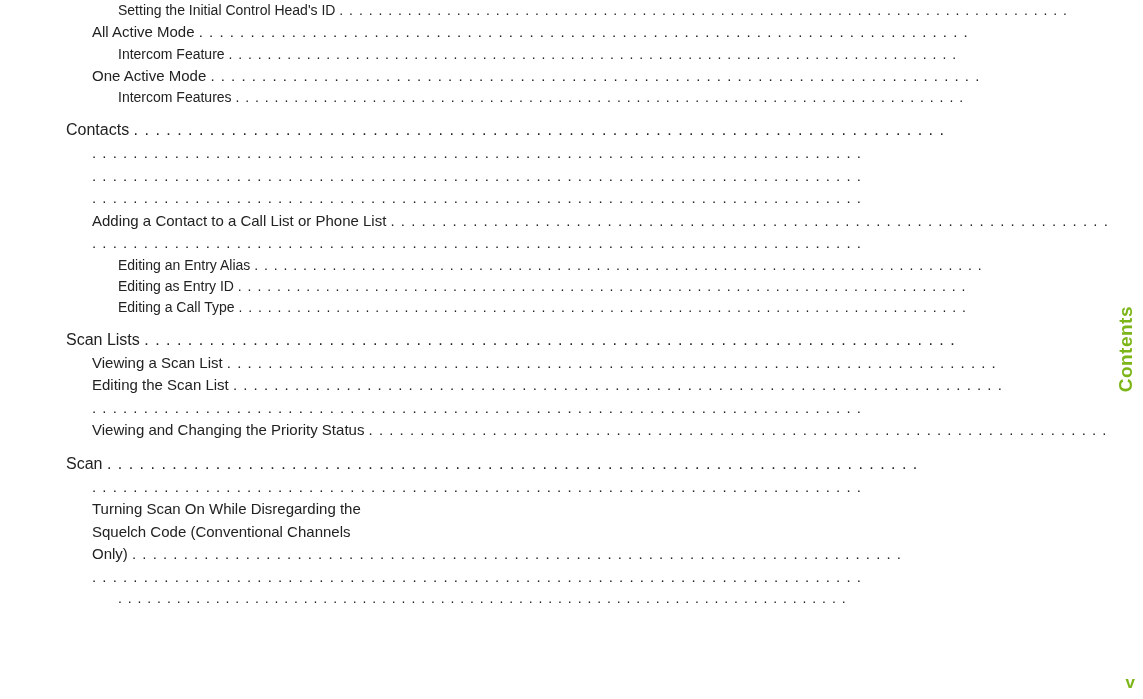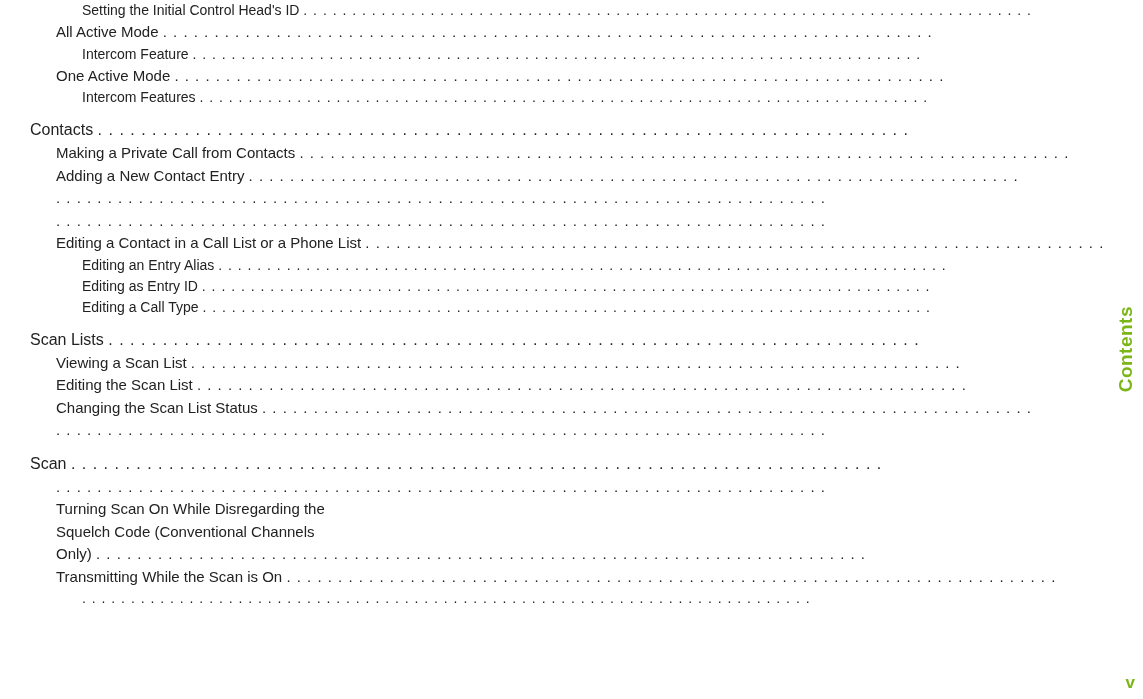--- a/index.html
+++ b/index.html
@@ -1,17 +1,17 @@
 <!DOCTYPE html>
 <html><head>
 <meta charset="utf-8">
 <style>
   html,body{margin:0;padding:0;background:#fff;font-family:Arial,Helvetica,sans-serif;color:#222;}
   body{width:1143px;height:699px;position:relative;overflow:hidden;}
-  .page{display:flex;padding:0 30px 0 10px;box-sizing:border-box;height:100%;}
+  .page{display:flex;padding:0 30px 0 10px;box-sizing:border-box;height:100%;margin-left:36px;}
   .col{flex:1;padding:0 20px;box-sizing:border-box;font-size:15px;line-height:1.5;}
   .entry{display:flex;white-space:nowrap;overflow:hidden;}
   .entry .title{flex:0 0 auto;}
   .entry .dots{flex:1 1 auto;overflow:hidden;letter-spacing:1px;}
   .entry .dots::before{content:". . . . . . . . . . . . . . . . . . . . . . . . . . . . . . . . . . . . . . . . . . . . . . . . . . . . . . . . . . . . . . . . . . . . . . . . . . .";}
   .entry .pg{flex:0 0 auto;padding-left:4px;}
   .lvl0{margin-left:0;font-size:16px;}
   .lvl1{margin-left:26px;}
   .lvl2{margin-left:52px;font-size:14px;}
   .sidebar{position:absolute;right:0;top:0;bottom:0;width:34px;background:#fff;display:flex;flex-direction:column;align-items:center;justify-content:center;}
@@ -49,39 +49,37 @@
         <span class="dots"></span>
         <span class="pg">39</span>
       </div>
       <div class="spacer"></div>
       <div class="entry lvl0">
         <span class="title">Contacts&nbsp;</span>
         <span class="dots"></span>
         <span class="pg">40</span>
       </div>
       <div class="entry lvl1">
-        <span class="title">Making a Private Call from Contacts&nbsp;</span>
         <span class="dots"></span>
         <span class="pg">40</span>
       </div>
       <div class="entry lvl1">
-        <span class="title">Adding a New Contact Entry&nbsp;</span>
         <span class="dots"></span>
         <span class="pg">41</span>
       </div>
       <div class="entry lvl1">
         <span class="dots"></span>
         <span class="pg">42</span>
       </div>
       <div class="entry lvl1">
+        <span class="title">Adding a Contact to a Call List or Phone List&nbsp;</span>
         <span class="dots"></span>
         <span class="pg">43</span>
       </div>
       <div class="entry lvl1">
-        <span class="title">Editing a Contact in a Call List or a Phone List&nbsp;</span>
         <span class="dots"></span>
         <span class="pg">43</span>
       </div>
       <div class="entry lvl2">
         <span class="title">Editing an Entry Alias&nbsp;</span>
         <span class="dots"></span>
         <span class="pg">43</span>
       </div>
       <div class="entry lvl2">
         <span class="title">Editing as Entry ID&nbsp;</span>
@@ -103,25 +101,25 @@
         <span class="title">Viewing a Scan List&nbsp;</span>
         <span class="dots"></span>
         <span class="pg">45</span>
       </div>
       <div class="entry lvl1">
         <span class="title">Editing the Scan List&nbsp;</span>
         <span class="dots"></span>
         <span class="pg">45</span>
       </div>
       <div class="entry lvl1">
-        <span class="title">Changing the Scan List Status&nbsp;</span>
         <span class="dots"></span>
         <span class="pg">46</span>
       </div>
       <div class="entry lvl1">
+        <span class="title">Viewing and Changing the Priority Status&nbsp;</span>
         <span class="dots"></span>
         <span class="pg">46</span>
       </div>
       <div class="spacer"></div>
       <div class="entry lvl0">
         <span class="title">Scan&nbsp;</span>
         <span class="dots"></span>
         <span class="pg">47</span>
       </div>
       <div class="entry lvl1">
@@ -131,21 +129,20 @@
       <div class="lvl1">
         <div>Turning Scan On While Disregarding the</div>
         <div>Squelch Code (Conventional Channels</div>
         <div class="entry">
           <span class="title">Only)&nbsp;</span>
           <span class="dots"></span>
           <span class="pg">47</span>
         </div>
       </div>
       <div class="entry lvl1">
-        <span class="title">Transmitting While the Scan is On&nbsp;</span>
         <span class="dots"></span>
         <span class="pg">47</span>
       </div>
       <div class="entry lvl2">
         <span class="dots"></span>
         <span class="pg">47</span>
       </div>
     </div>
 
 </div>

